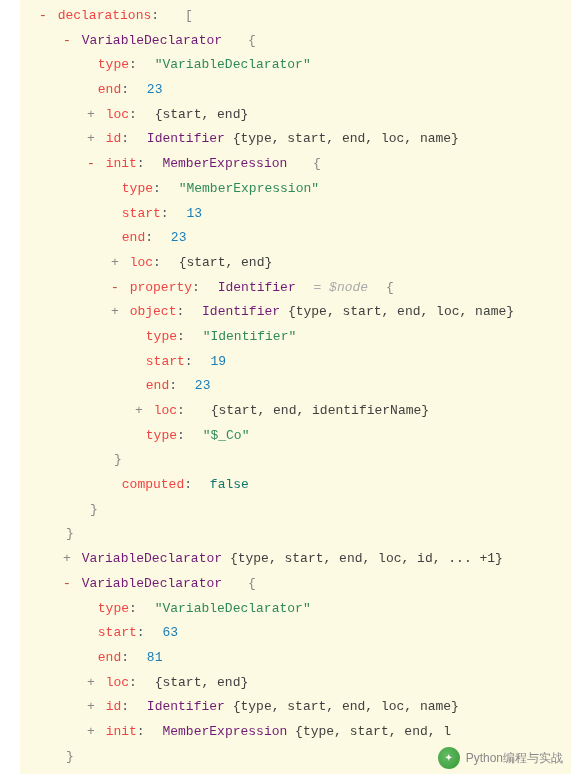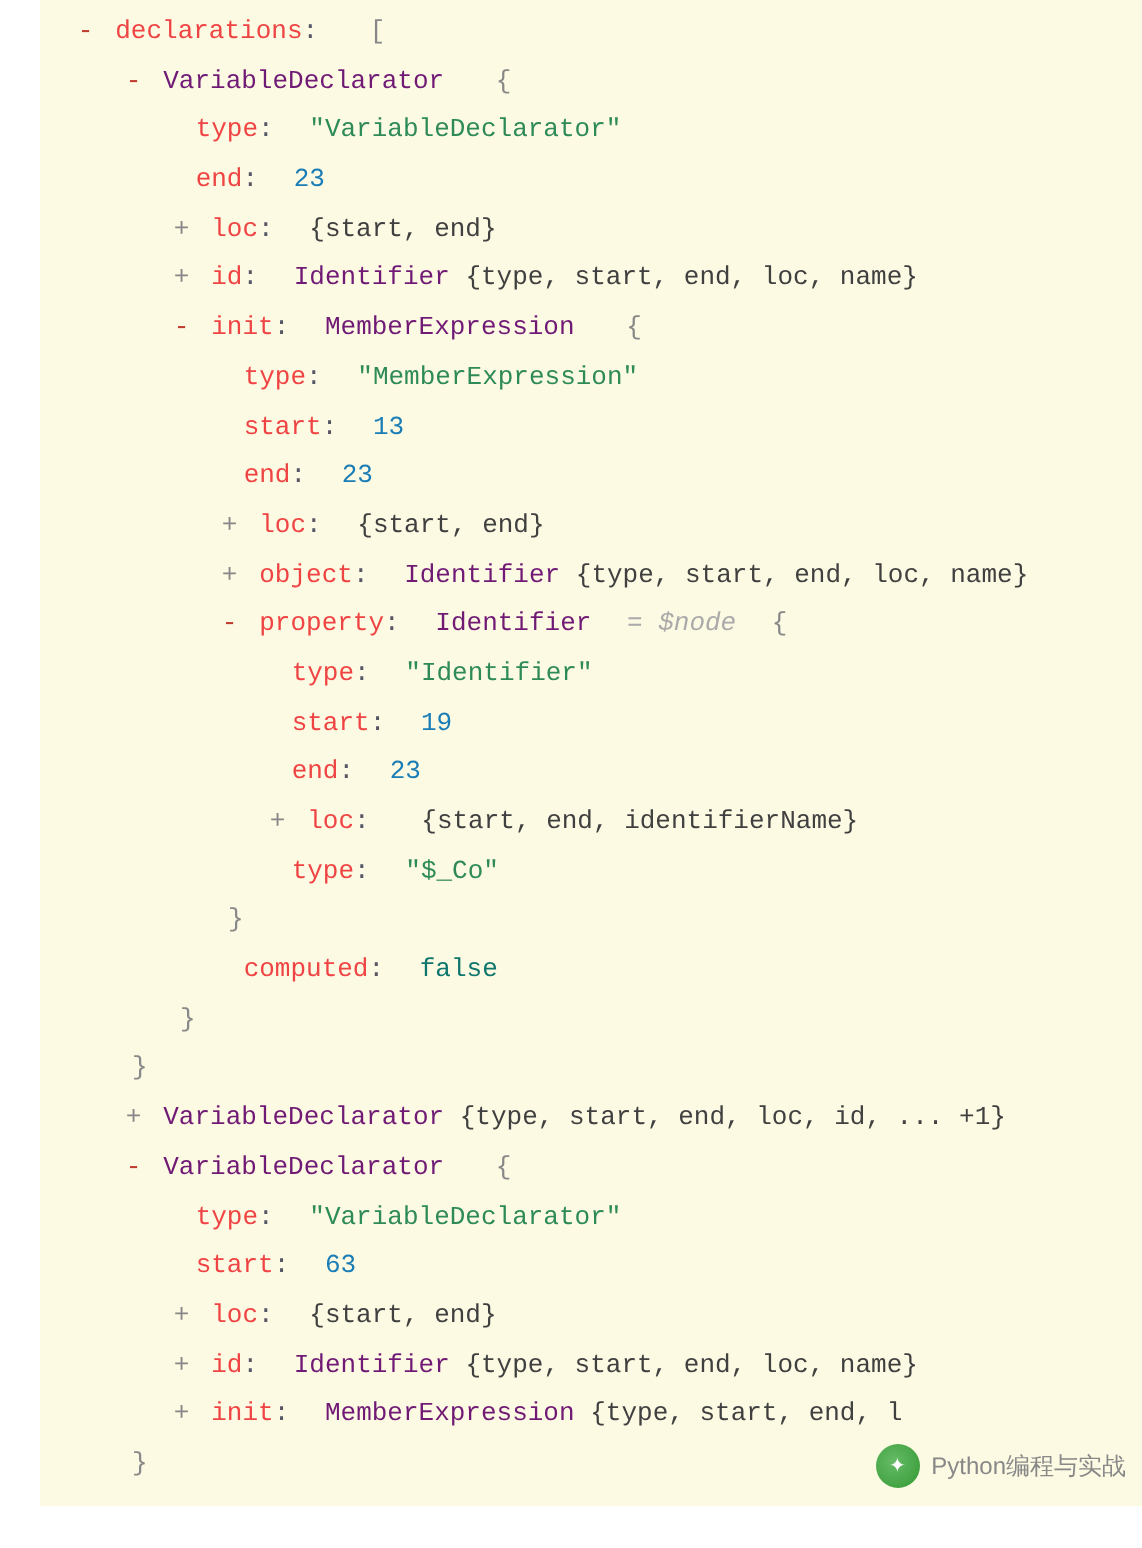--- a/index.html
+++ b/index.html
@@ -136,34 +136,34 @@
     <span class="gap"></span><span class="num">23</span>
   </div>
   <div class="row">
     <span class="ind i3"></span>
     <span class="toggle plus">+</span>
     <span class="key">loc</span><span class="colon">:</span>
     <span class="gap"></span><span class="preview">{start, end}</span>
   </div>
   <div class="row">
     <span class="ind i3"></span>
-    <span class="toggle plus">+</span>
-    <span class="key">object</span><span class="colon">:</span>
-    <span class="gap"></span><span class="type">Identifier</span>
-    <span> </span><span class="preview">{type, start, end, loc, name}</span>
-  </div>
-
-  <div class="row">
-    <span class="ind i3"></span>
     <span class="toggle">-</span>
     <span class="key">property</span><span class="colon">:</span>
     <span class="gap"></span><span class="type">Identifier</span>
     <span class="gap"></span><span class="tag">= $node</span>
     <span class="gap"></span><span class="brace">{</span>
   </div>
+
+  <div class="row">
+    <span class="ind i3"></span>
+    <span class="toggle plus">+</span>
+    <span class="key">object</span><span class="colon">:</span>
+    <span class="gap"></span><span class="type">Identifier</span>
+    <span> </span><span class="preview">{type, start, end, loc, name}</span>
+  </div>
   <div class="row">
     <span class="ind i4"></span><span class="sp"></span>
     <span class="key">type</span><span class="colon">:</span>
     <span class="gap"></span><span class="str">"Identifier"</span>
   </div>
   <div class="row">
     <span class="ind i4"></span><span class="sp"></span>
     <span class="key">start</span><span class="colon">:</span>
     <span class="gap"></span><span class="num">19</span>
   </div>
@@ -214,20 +214,25 @@
   </div>
   <div class="row">
     <span class="ind i2"></span><span class="sp"></span>
     <span class="key">type</span><span class="colon">:</span>
     <span class="gap"></span><span class="str">"VariableDeclarator"</span>
   </div>
   <div class="row">
     <span class="ind i2"></span><span class="sp"></span>
     <span class="key">start</span><span class="colon">:</span>
     <span class="gap"></span><span class="num">63</span>
+  </div>
+  <div class="row">
+    <span class="ind i2"></span><span class="sp"></span>
+    <span class="key">end</span><span class="colon">:</span>
+    <span class="gap"></span><span class="num">81</span>
   </div>
   <div class="row">
     <span class="ind i2"></span>
     <span class="toggle plus">+</span>
     <span class="key">loc</span><span class="colon">:</span>
     <span class="gap"></span><span class="preview">{start, end}</span>
   </div>
   <div class="row">
     <span class="ind i2"></span>
     <span class="toggle plus">+</span>

